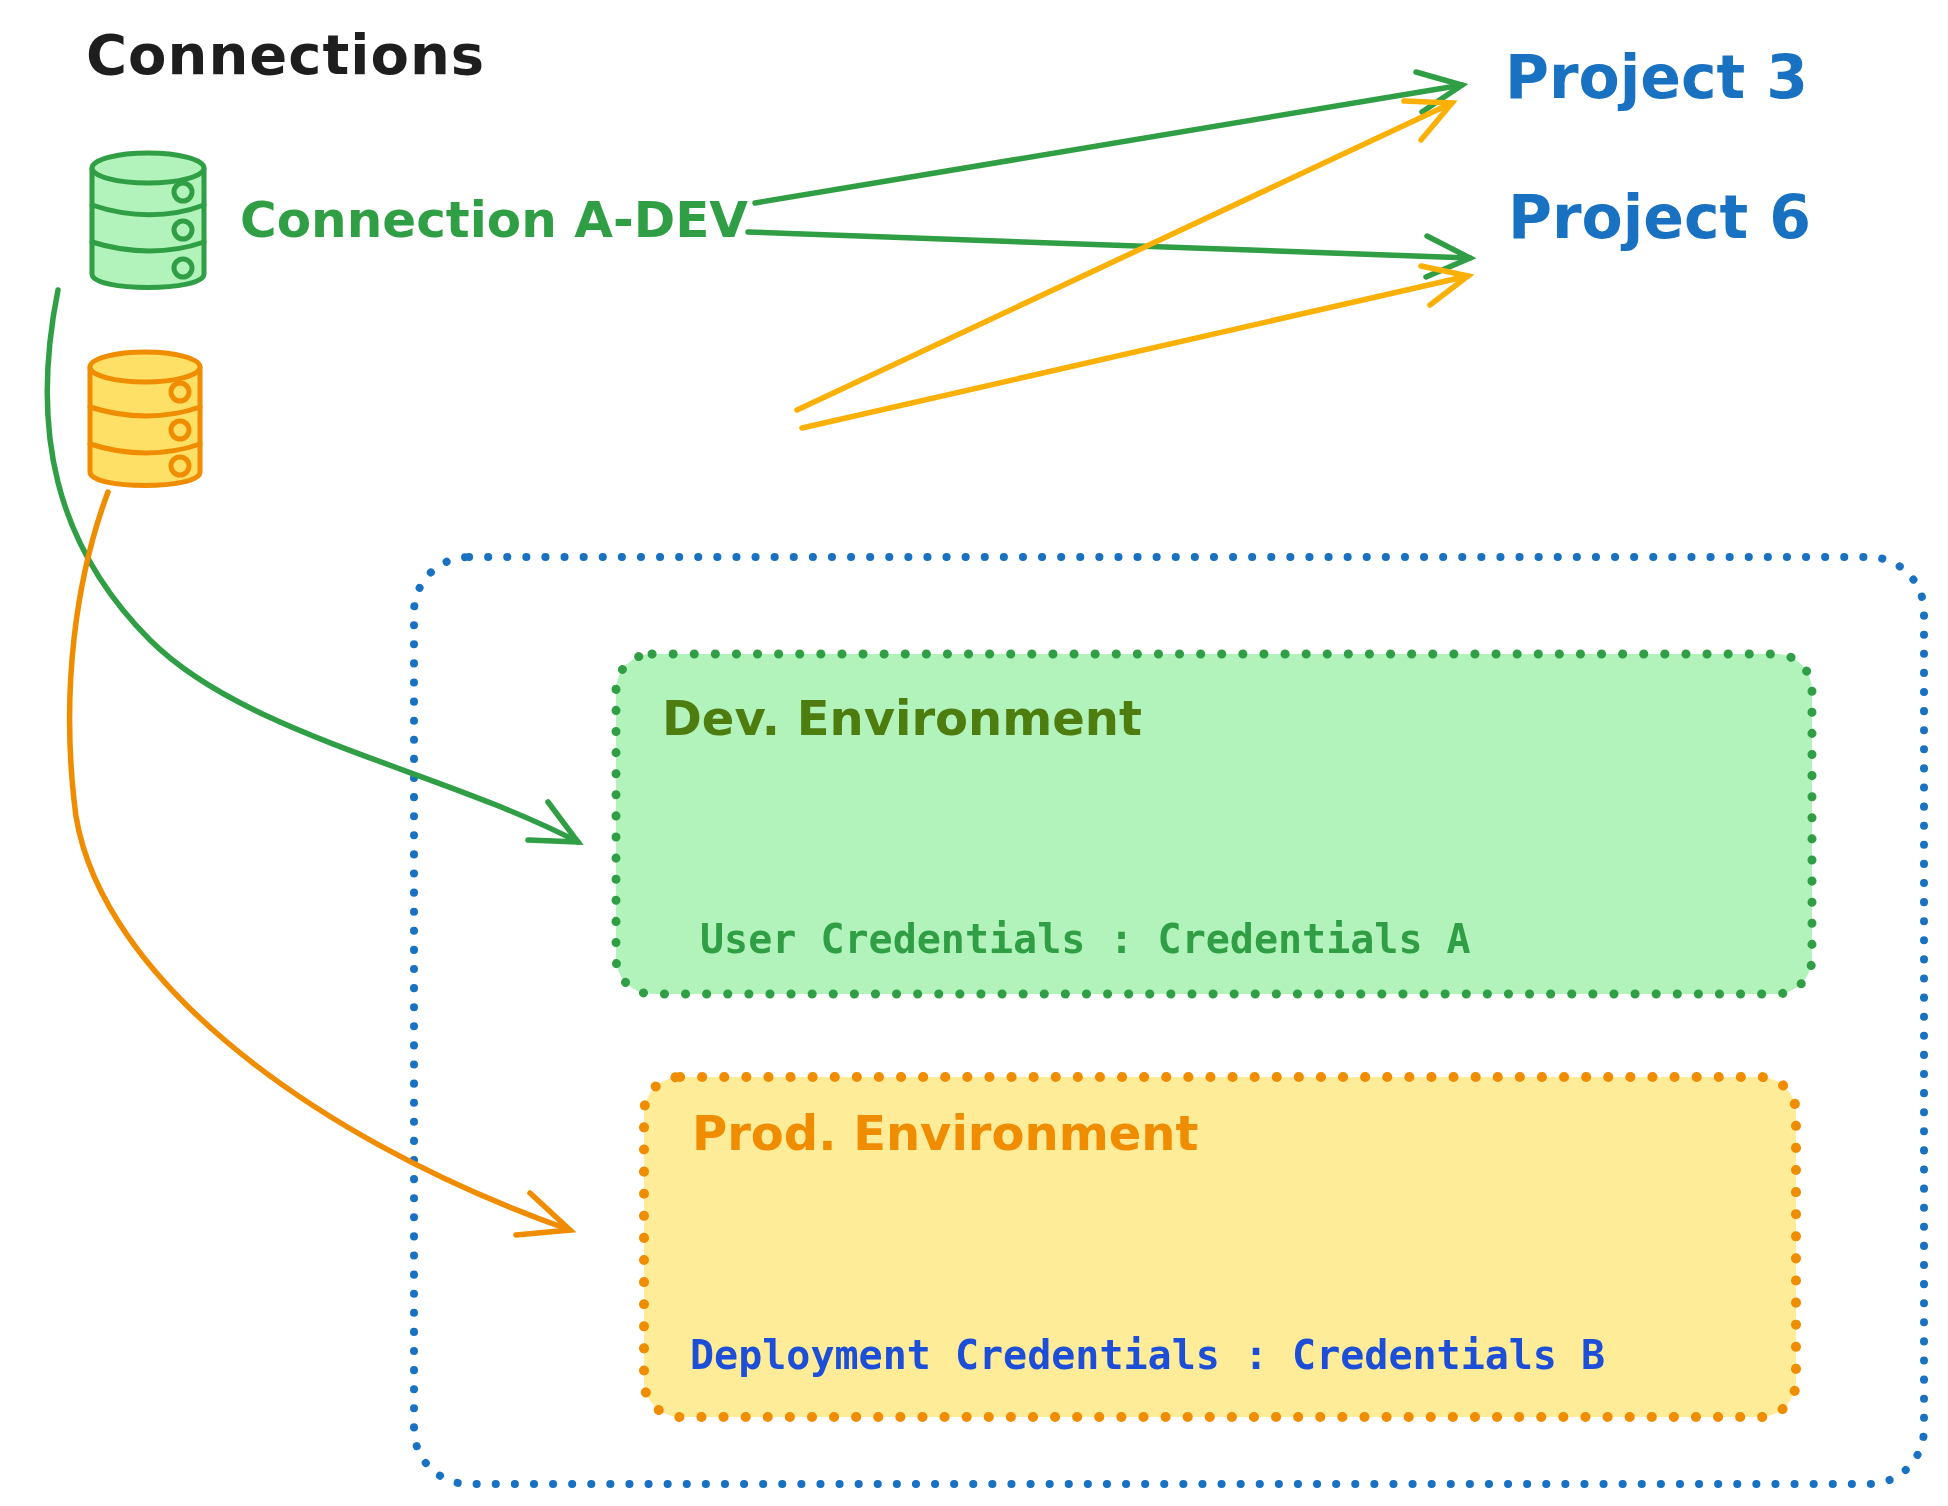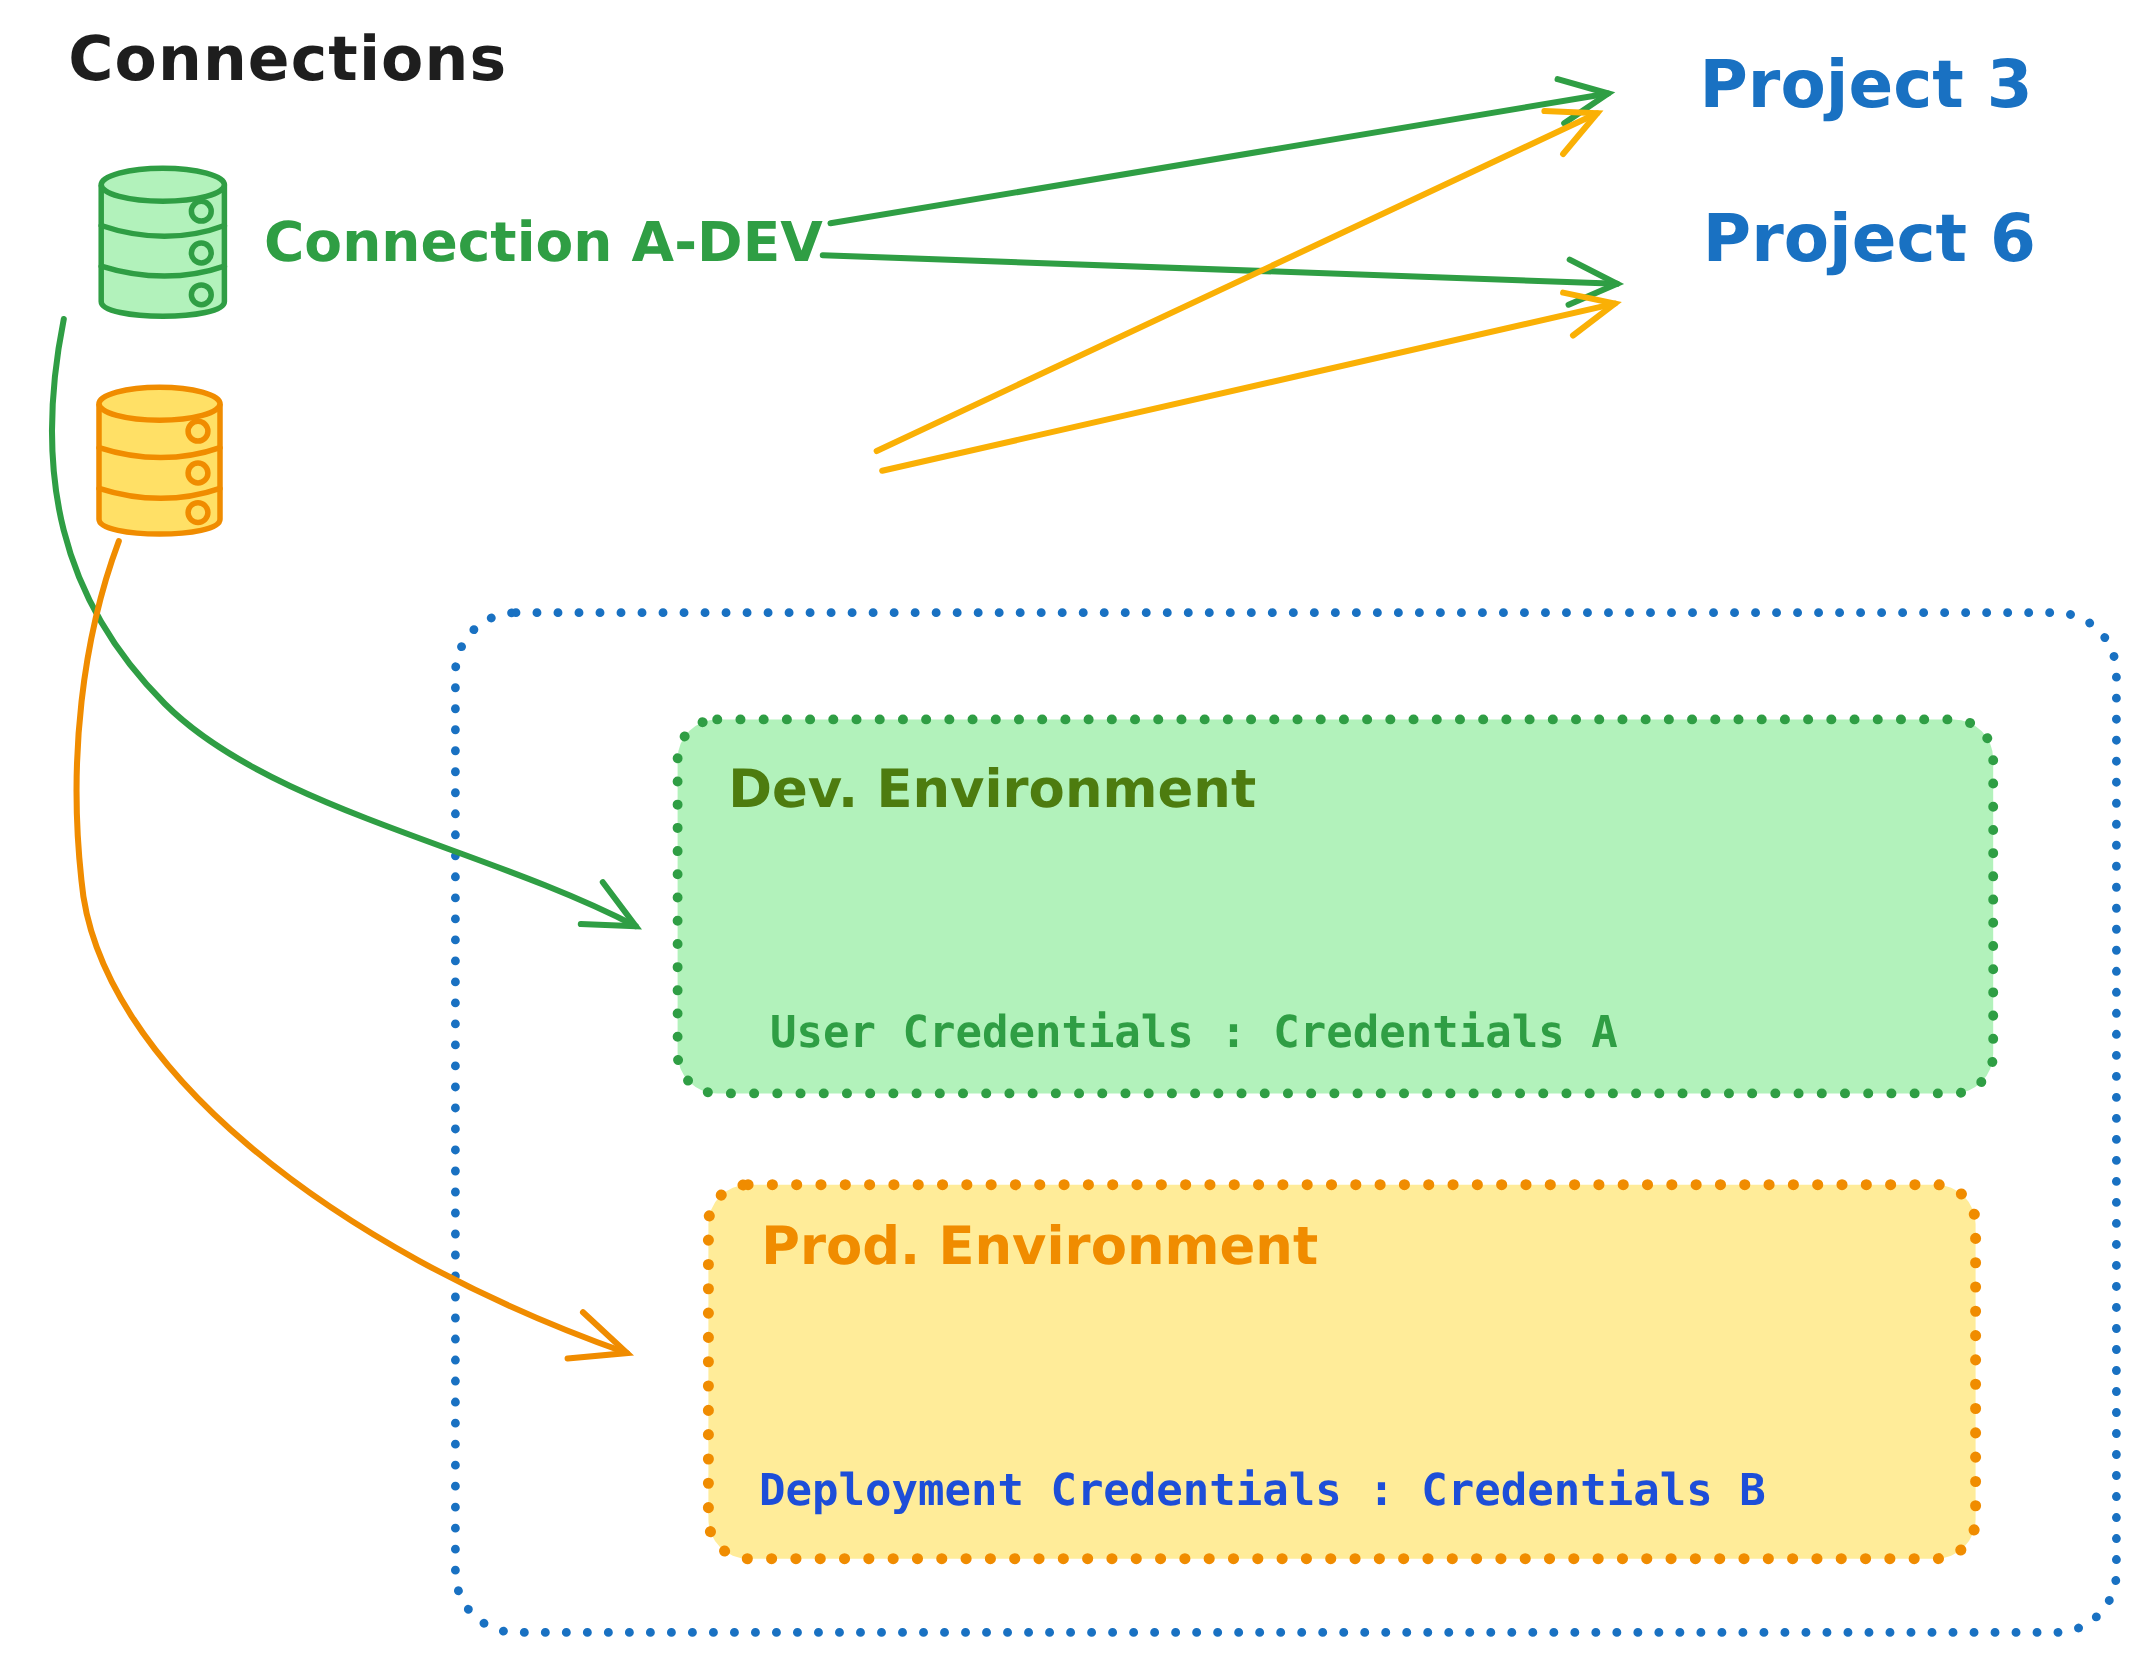--- a/index.html
+++ b/index.html
@@ -5,25 +5,25 @@
   html,body{margin:0;padding:0;background:#ffffff;}
   .canvas{
     position:relative;
     width:1948px;height:1506px;
     background:#ffffff;
     overflow:hidden;
     font-family:"DejaVu Sans", sans-serif;
   }
   .layer{position:absolute;left:0;top:0;}
   .label{position:absolute;white-space:nowrap;font-weight:600;}
-  .title{font-size:56px;color:#1e1e1e;letter-spacing:1px;}
+  .title{font-size:56px;color:#1e1e1e;letter-spacing:1px;margin-left:24px;}
   .conn-label{font-size:50px;}
   .conn-a{left:240px;top:191px;color:#2f9e44;}
   .conn-b{left:220px;top:398px;color:#f08c00;}
-  .project-label{font-size:60px;color:#1971c2;margin-left:40px;}
+  .project-label{font-size:60px;color:#1971c2;}
   .p3{left:1505px;top:42px;}
   .p2{left:1508px;top:182px;}
   .p1{left:1520px;top:420px;}
   .env-title{font-size:48px;}
   .dev-title{left:662px;top:690px;color:#4d7c0f;}
   .prod-title{left:692px;top:1105px;color:#f08c00;}
   .creds{
     position:absolute;
     font-family:"DejaVu Sans Mono", monospace;
     font-size:40px;font-weight:600;

